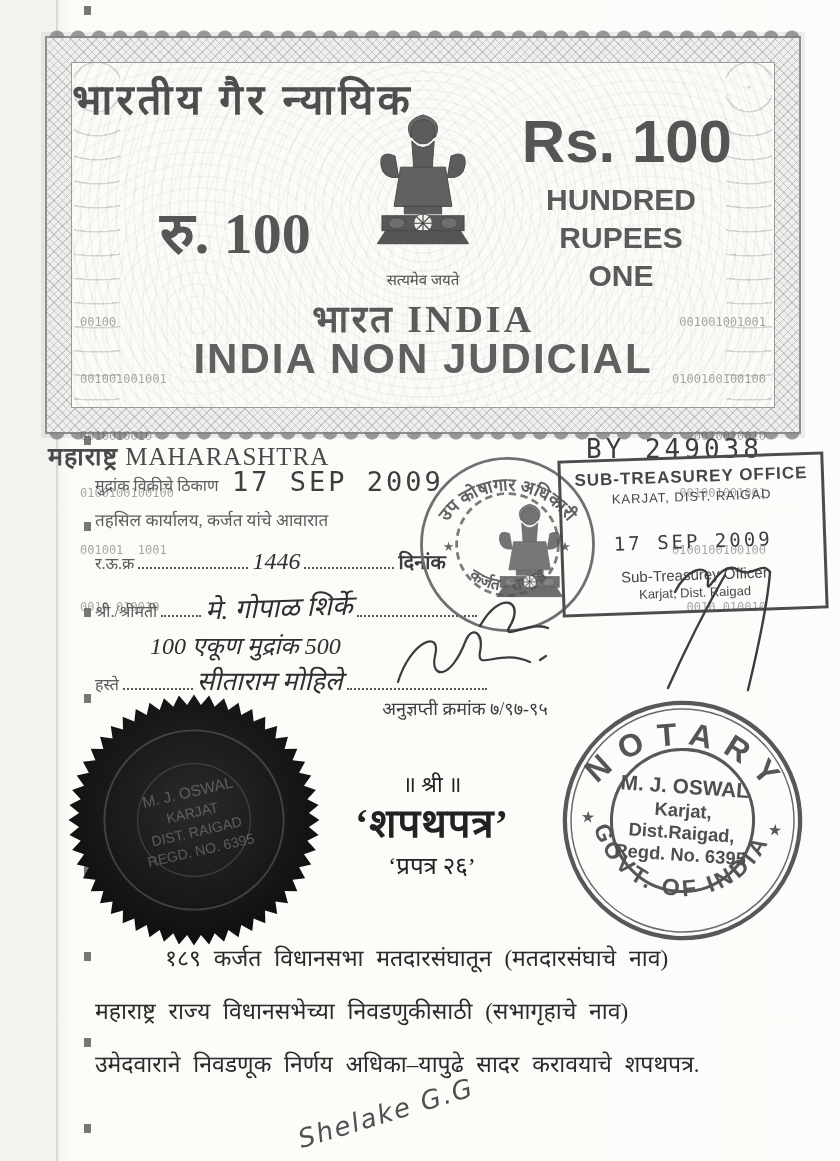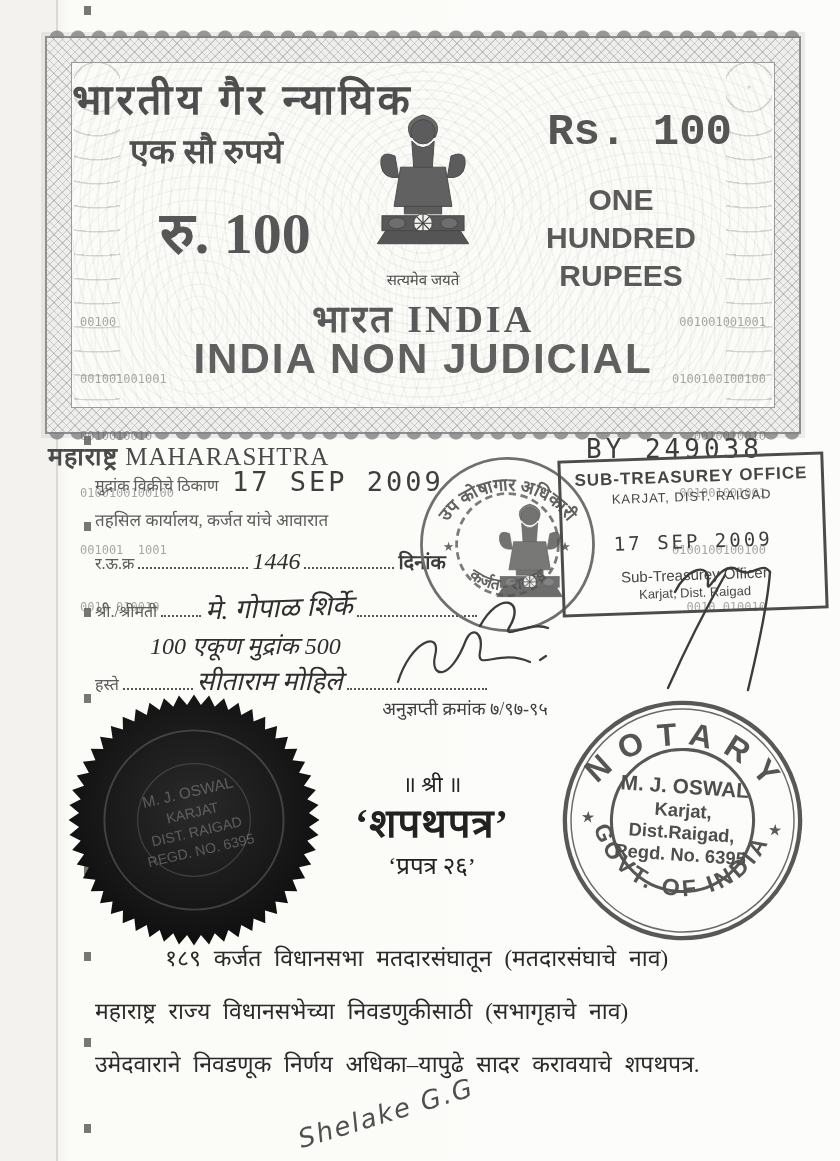--- a/index.html
+++ b/index.html
@@ -25,22 +25,22 @@
          background-image:
            repeating-radial-gradient(circle at 50% 42%,rgba(150,150,150,.10) 0 1px,transparent 2px 9px),
            repeating-radial-gradient(circle at 18% 75%,rgba(150,150,150,.08) 0 1px,transparent 2px 12px),
            repeating-radial-gradient(circle at 82% 75%,rgba(150,150,150,.08) 0 1px,transparent 2px 12px);}
   .orn-col{position:absolute;top:0;bottom:0;width:46px;
          background:repeating-radial-gradient(circle at 50% 24px,rgba(120,120,120,.30) 0 1px,transparent 2px 24px);}
   .orn-col.l{left:2px;} .orn-col.r{right:2px;}
   .st-title{position:absolute;left:0;right:0;top:6px;text-align:left;
          font-size:42px;font-weight:bold;color:#4e4e4e;letter-spacing:4px;}
   .st-amt-hi{position:absolute;left:58px;top:64px;font-size:34px;font-weight:bold;color:#4f4f4f;}
-  .st-rs{position:absolute;right:42px;top:44px;font-size:44px;font-weight:bold;color:#555;
-         font-family:Liberation Mono, monospace;}
+  .st-rs{position:absolute;right:42px;top:44px;font-size:60px;font-weight:bold;color:#555;
+         font-family:Liberation Sans, sans-serif;}
   .st-ru{position:absolute;left:88px;top:128px;font-size:58px;font-weight:bold;color:#565656;}
   .st-one{position:absolute;right:28px;top:118px;width:250px;text-align:center;
          font-family:"Liberation Sans",sans-serif;font-weight:bold;color:#5a5a5a;font-size:30px;line-height:38px;}
   .st-emblem{position:absolute;left:50%;top:46px;transform:translateX(-50%);}
   .st-motto{position:absolute;left:0;right:0;top:206px;text-align:center;font-size:15px;color:#4c4c4c;}
   .st-country{position:absolute;left:0;right:0;top:228px;text-align:center;font-size:38px;font-weight:bold;color:#595959;letter-spacing:3px;}
   .st-cat{position:absolute;left:0;right:0;top:272px;text-align:center;font-size:42px;font-weight:bold;color:#606060;
          font-family:"Liberation Sans",sans-serif;letter-spacing:2px;}
   .micro{position:absolute;top:212px;width:160px;font-family:"DejaVu Sans Mono",monospace;
          font-size:12px;line-height:19px;color:rgba(95,95,95,.55);white-space:pre;}
@@ -122,26 +122,25 @@
   </svg>
 
   
   <div class="stamp-frame">
     <div class="scallop top"></div>
     <div class="scallop bot"></div>
     <div class="stamp-inner">
       <div class="orn-col l"></div>
       <div class="orn-col r"></div>
       <div class="st-title">भारतीय गैर न्यायिक</div>
-      <div class="st-amt-hi">एक सौ रुपये</div>
       <div class="st-rs">Rs. 100</div>
       <div class="st-ru">रु. 100</div>
       <div class="st-one">
+        <div>HUNDRED RUPEES</div>
         <div>ONE</div>
-        <div>HUNDRED RUPEES</div>
       </div>
       <svg class="st-emblem" width="112" height="150" viewBox="0 0 120 160">
         <use href="#emblem"></use>
       </svg>
       <div class="st-motto">सत्यमेव जयते</div>
       <div class="st-country">भारत INDIA</div>
       <div class="st-cat">INDIA NON JUDICIAL</div>
       <div class="micro l">
         <div>00100</div>
         <div>001001001001</div>

